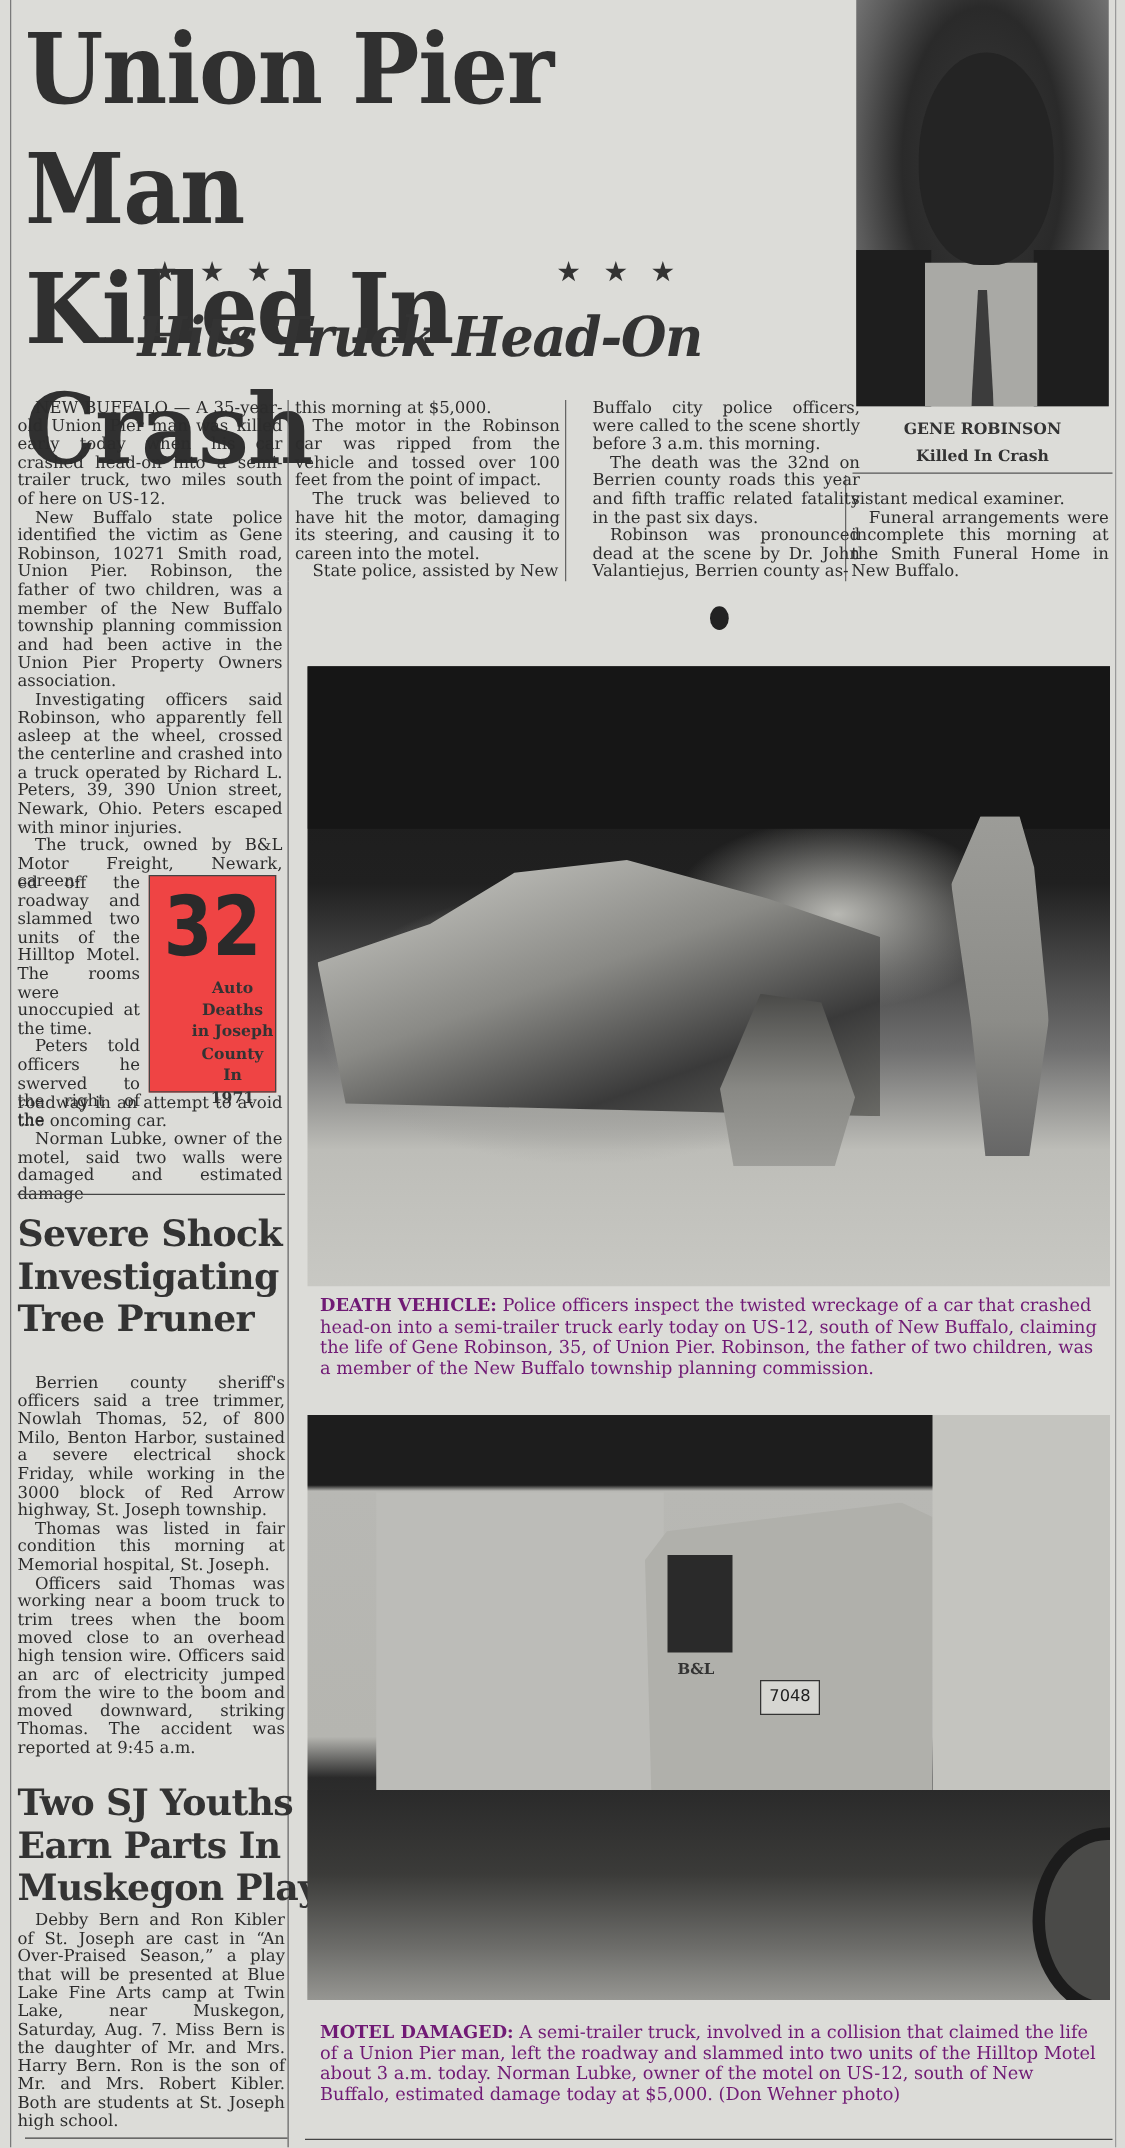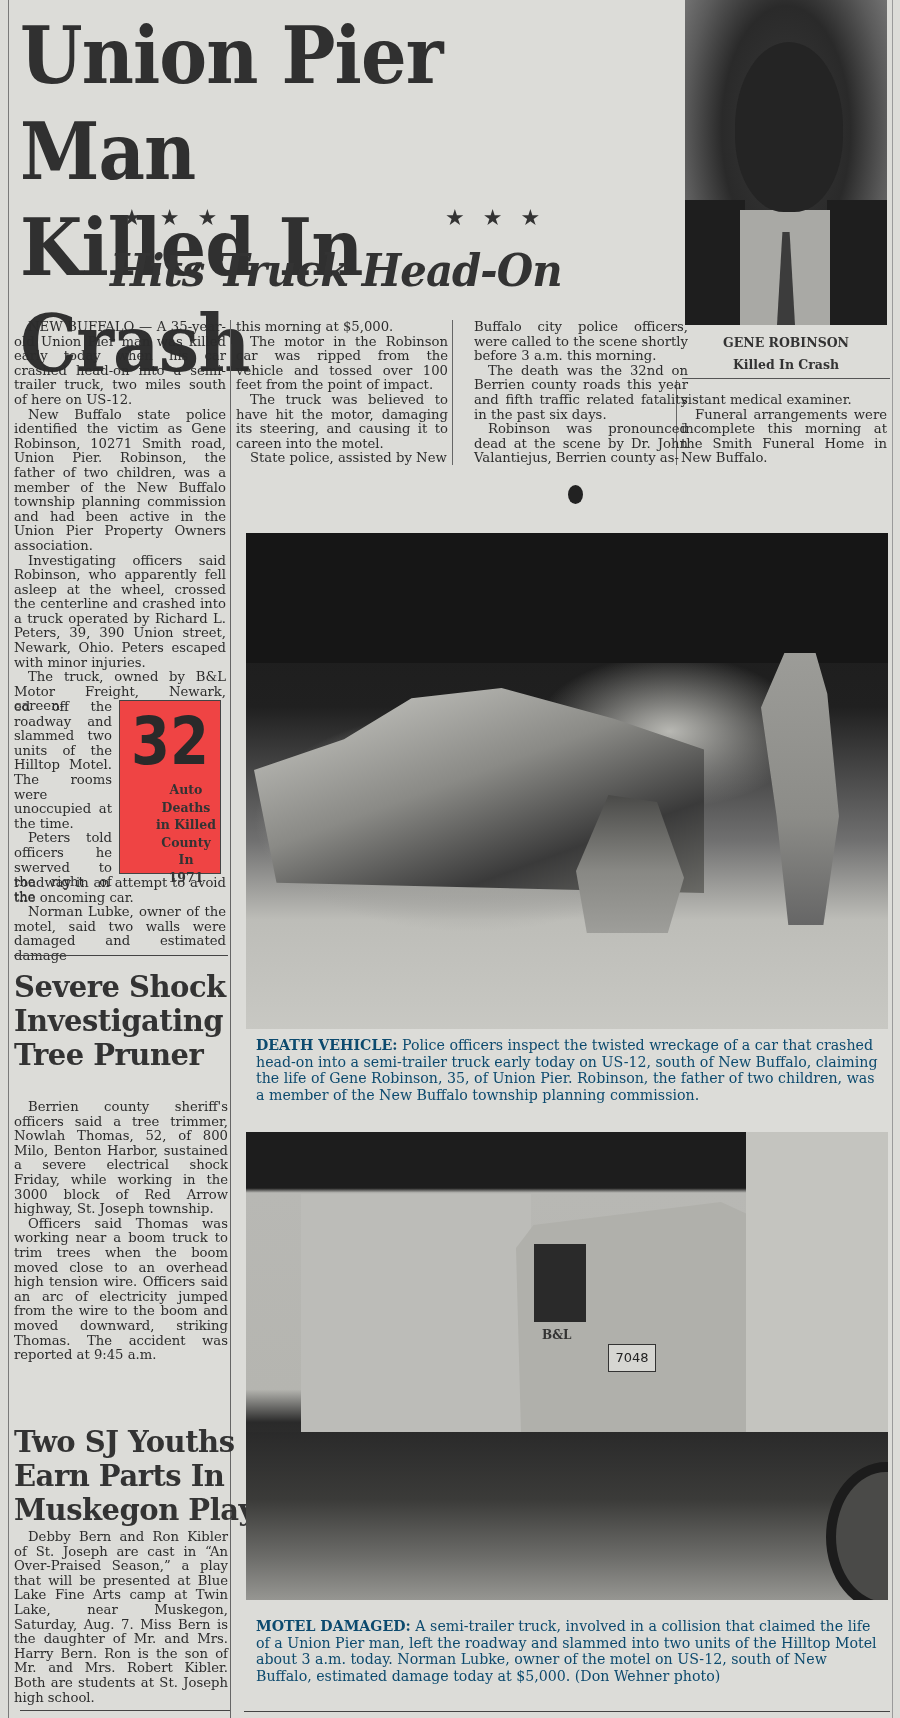--- a/index.html
+++ b/index.html
@@ -75,21 +75,21 @@
   }
   .photo2 .wall { position:absolute; left:55px; top:62px; width:230px; height:250px; background:#bcbcb8; }
   .photo2 .trailer { position:absolute; left:500px; top:0; width:142px; height:300px; background:#c4c4bf; }
   .photo2 .cab { position:absolute; left:250px; top:70px; width:250px; height:230px; background:#b0b0ab; clip-path:polygon(15% 10%,90% 0,100% 5%,100% 100%,10% 100%,8% 20%); }
   .photo2 .window { position:absolute; left:288px; top:112px; width:52px; height:78px; background:#2a2a2a; }
   .photo2 .plate { position:absolute; left:362px; top:212px; width:46px; height:26px; background:#d6d6d2; border:1px solid #333; font-family:"DejaVu Sans", sans-serif; font-size:13px; line-height:26px; text-align:center; color:#222; }
   .photo2 .logo { position:absolute; left:296px; top:196px; font-family:"DejaVu Serif", serif; font-weight:bold; font-size:12px; color:#333; }
   .photo2 .grass { position:absolute; left:0; top:300px; width:100%; height:168px; background:linear-gradient(to bottom,#2a2a2a 0%,#3b3b39 40%,#6d6d6a 75%,#969692 100%); }
   .photo2 .tire { position:absolute; left:580px; top:330px; width:100px; height:130px; border-radius:50%; border:10px solid #1c1c1c; background:#4a4a48; }
 
-  .caption { position:absolute; left:256px; width:630px; font-size:14.2px; line-height:16.6px; color:#0c4a6e; }
+  .caption { position:absolute; left:256px; width:630px; font-size:14.2px; line-height:16.6px; color:#701a75; }
   .caption .lead { font-weight:bold; }
 </style>
 </head>
 <body>
 
 <div class="page-rule-left"></div>
 <div class="page-rule-right"></div>
 
 <h1 class="headline">
   <div>Union Pier Man</div>
@@ -123,21 +123,21 @@
   <p>Peters told officers he swerved to the right of the</p>
 </div>
 <div class="col" style="left:14px; top:876px; width:212px;">
   <p style="text-indent:0">roadway in an attempt to avoid the oncoming car.</p>
   <p>Norman Lubke, owner of the motel, said two walls were damaged and estimated damage</p>
 </div>
 
 <div class="callout">
   <div class="big">32</div>
   <div class="small">Auto Deaths</div>
-  <div class="small">in Killed</div>
+  <div class="small">in Joseph</div>
   <div class="small">County In</div>
   <div class="small">1971</div>
 </div>
 
 <div class="col-rule" style="left:230px; top:320px; height:145px;"></div>
 <div class="col-rule" style="left:452px; top:320px; height:145px;"></div>
 <div class="col-rule" style="left:676px; top:380px; height:85px;"></div>
 <div class="col-rule" style="left:230px; top:465px; height:1253px;"></div>
 
 <div class="col" style="left:236px; top:320px; width:212px;">
@@ -162,20 +162,21 @@
 
 <div class="section-rule" style="left:14px; top:955px; width:214px;"></div>
 
 <div class="side-head" style="top:970px;">
   <div>Severe Shock</div>
   <div>Investigating</div>
   <div>Tree Pruner</div>
 </div>
 <div class="col" style="left:14px; top:1100px; width:214px;">
   <p>Berrien county sheriff's officers said a tree trimmer, Nowlah Thomas, 52, of 800 Milo, Benton Harbor, sustained a severe electrical shock Friday, while working in the 3000 block of Red Arrow highway, St. Joseph township.</p>
+  <p>Thomas was listed in fair condition this morning at Memorial hospital, St. Joseph.</p>
   <p>Officers said Thomas was working near a boom truck to trim trees when the boom moved close to an overhead high tension wire. Officers said an arc of electricity jumped from the wire to the boom and moved downward, striking Thomas. The accident was reported at 9:45 a.m.</p>
 </div>
 
 <div class="side-head" style="top:1425px;">
   <div>Two SJ Youths</div>
   <div>Earn Parts In</div>
   <div>Muskegon Play</div>
 </div>
 <div class="col" style="left:14px; top:1530px; width:214px;">
   <p>Debby Bern and Ron Kibler of St. Joseph are cast in “An Over-Praised Season,” a play that will be presented at Blue Lake Fine Arts camp at Twin Lake, near Muskegon, Saturday, Aug. 7. Miss Bern is the daughter of Mr. and Mrs. Harry Bern. Ron is the son of Mr. and Mrs. Robert Kibler. Both are students at St. Joseph high school.</p>

